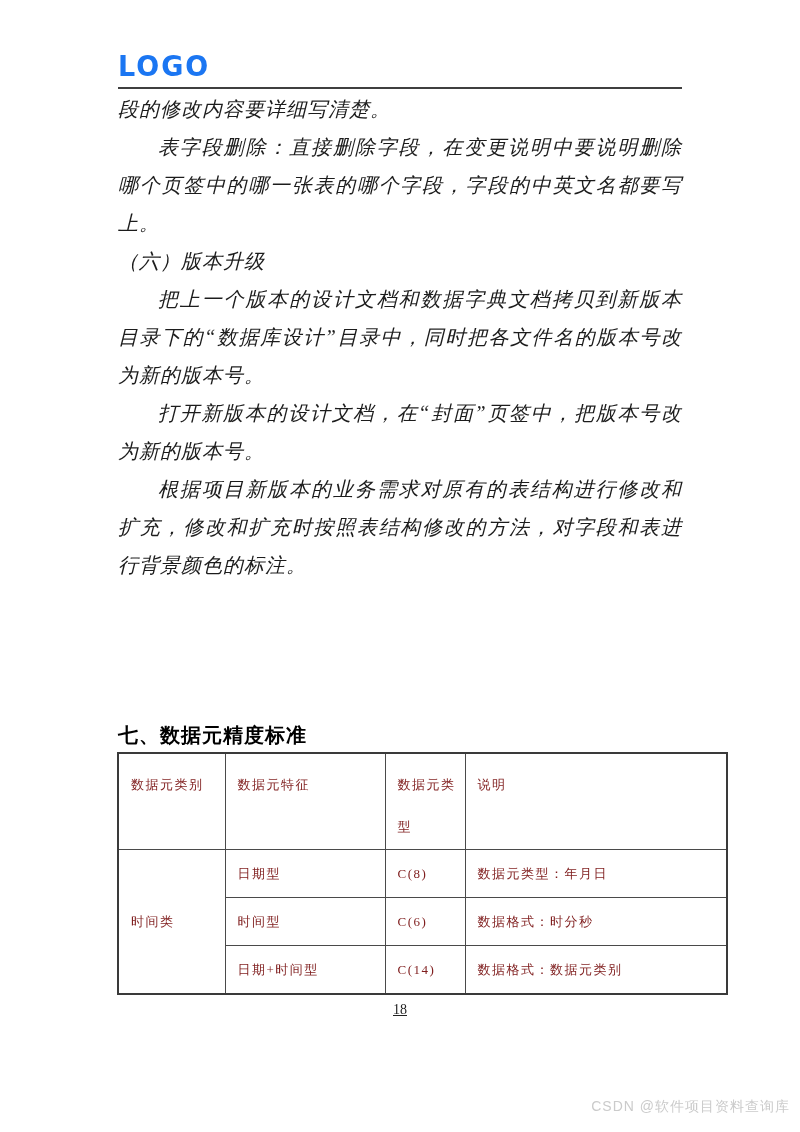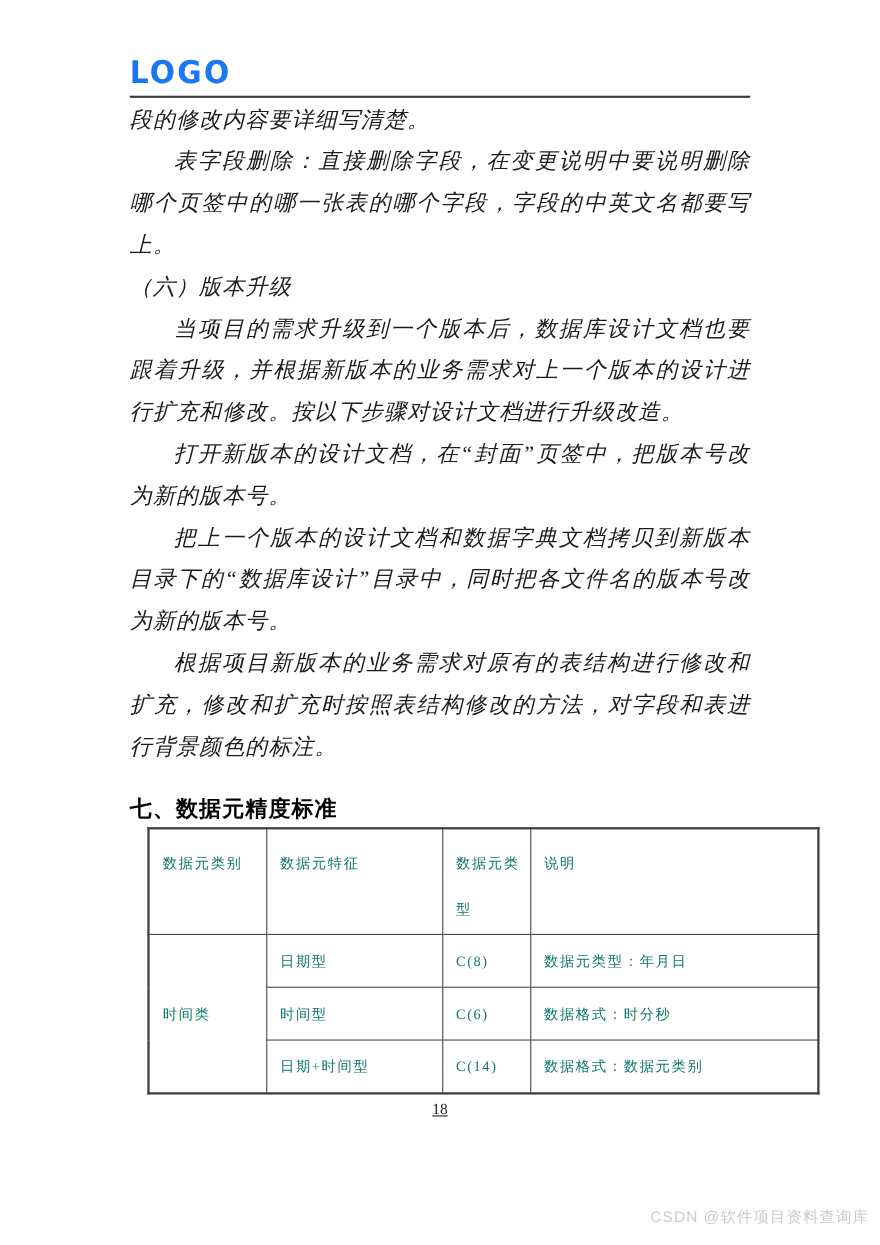--- a/index.html
+++ b/index.html
@@ -44,26 +44,26 @@
   .section-heading {
     position: absolute; left: 118px; top: 722px;
     font-family: "Liberation Sans", sans-serif;
     font-weight: bold;
     font-size: 20px;
     letter-spacing: 1px;
     color: #000000;
     text-align: center;
   }
   table.precision {
-    position: absolute; left: 134px; top: 752px;
+    position: absolute; left: 117px; top: 752px;
     border-collapse: collapse;
     table-layout: fixed;
     width: 609px;
     font-size: 13px;
-    color: #0f766e;
+    color: #7f1d1d;
     letter-spacing: 1.5px;
     border-radius: 29px;
   }
   table.precision th, table.precision td {
     border: 1px solid #4a4a4a;
     padding: 0 8px 0 12px;
     font-weight: normal;
     text-align: left;
   }
   table.precision { border: 2px solid #3a3a3a; }
@@ -101,23 +101,22 @@
 <body>
 
 <div class="logo" style="color: rgb(27, 118, 242);">LOGO</div>
 
 <div class="header-rule"></div>
 
 <div class="text-block">
   <p>段的修改内容要详细写清楚。</p>
   <p class="indent">表字段删除：直接删除字段，在变更说明中要说明删除哪个页签中的哪一张表的哪个字段，字段的中英文名都要写上。</p>
   <p>（六）版本升级</p>
-  <p class="indent">当项目的需求升级到一个版本后，数据库设计文档也要跟着升级，并根据新版本的业务需求对上一个版本的设计进行扩充和修改。按以下步骤对设计文档进行升级改造。</p>
+  <p class="indent">把上一个版本的设计文档和数据字典文档拷贝到新版本目录下的“数据库设计”目录中，同时把各文件名的版本号改为新的版本号。</p>
   <p class="indent">打开新版本的设计文档，在“封面”页签中，把版本号改为新的版本号。</p>
-  <p class="indent">把上一个版本的设计文档和数据字典文档拷贝到新版本目录下的“数据库设计”目录中，同时把各文件名的版本号改为新的版本号。</p>
   <p class="indent">根据项目新版本的业务需求对原有的表结构进行修改和扩充，修改和扩充时按照表结构修改的方法，对字段和表进行背景颜色的标注。</p>
 </div>
 
 <div class="section-heading">七、数据元精度标准</div>
 
 <table class="precision">
   <colgroup>
     <col class="col-category">
     <col class="col-feature">
     <col class="col-type">

